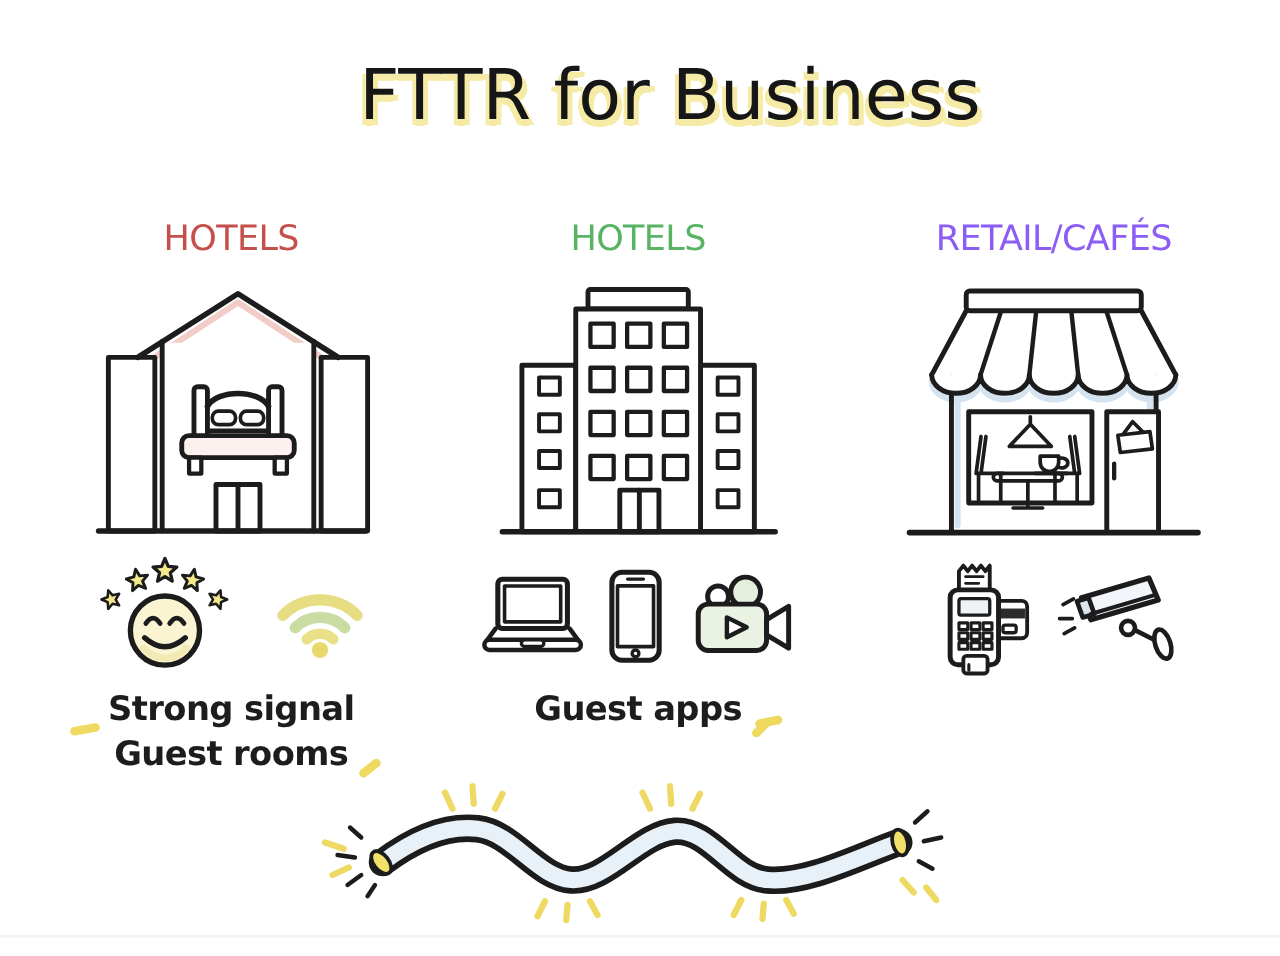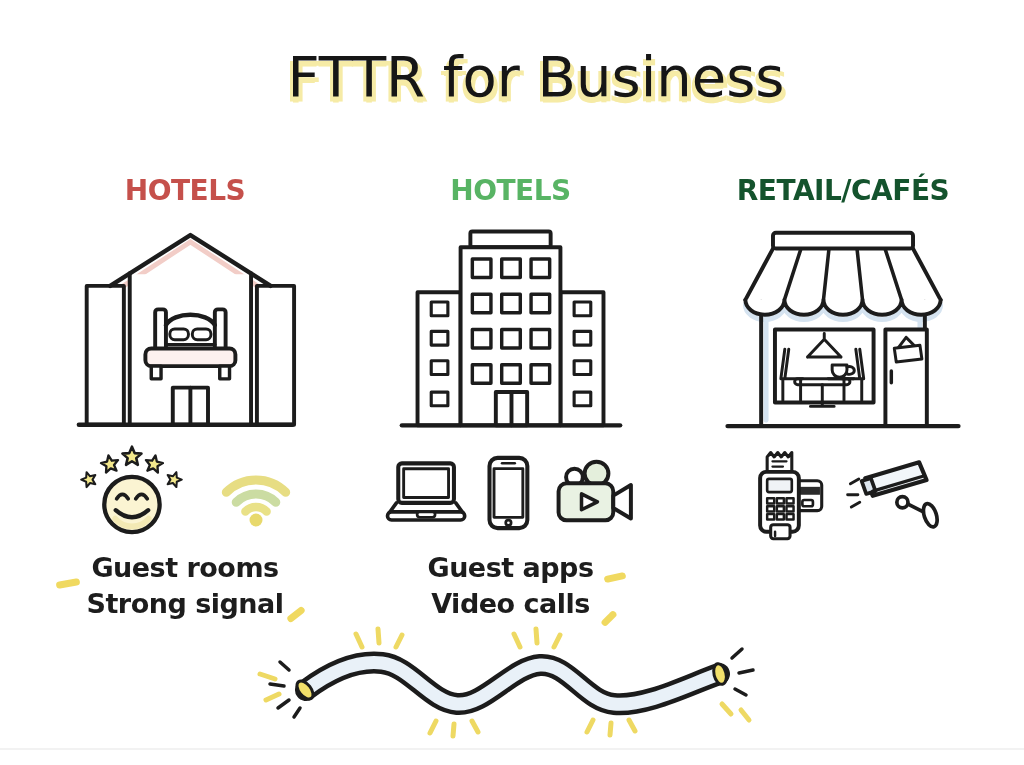--- a/index.html
+++ b/index.html
@@ -11,21 +11,21 @@
     position:absolute;top:44px;left:0;width:100%;text-align:center;
     font-size:56px;font-weight:normal;color:#161616;letter-spacing:0px;
     text-shadow:4px 5px 0 #f6eba6,-3px 5px 0 #f6eba6,0 6px 0 #f6eba6;
     margin-left:24px;
   }
 
   .col{position:absolute;top:176px;text-align:center}
   .col-hotels{left:55px;width:260px}
   .col-offices{left:383px;width:255px}
   .col-retail{left:693px;width:300px}
-  .col h2{font-size:28px;font-weight:bold;letter-spacing:-0.5px;line-height:1.1}
+  .col h2{font-size:28px;font-weight:normal;letter-spacing:-0.5px;line-height:1.1}
   .building{margin-top:12px}
   .icons{margin-top:8px;height:94px;display:flex;align-items:center;justify-content:center;gap:16px}
   .benefits{position:relative;width:fit-content;margin:10px auto 0;font-size:27px;font-weight:600;
             color:#1d1d1d;line-height:1.34;letter-spacing:-0.5px;white-space:nowrap}
   .mark{position:absolute;height:7px;background:#f0d960;border-radius:4px;display:block}
 
   .cable{position:absolute;left:252px;top:616px}
   .floor-line{position:absolute;left:0;top:748px;width:1024px;height:2px;background:#f2f2f2}
 
   svg .ink{stroke:#1c1c1c;stroke-linecap:round;stroke-linejoin:round;fill:none}
@@ -99,22 +99,22 @@
         <g fill="none" stroke-linecap="round">
           <path d="M16.3,40.3 A42,42 0 0 1 75.7,40.3" stroke="#e7dd83" stroke-width="9"></path>
           <path d="M26.2,50.2 A28,28 0 0 1 65.8,50.2" stroke="#cbdca2" stroke-width="9"></path>
           <path d="M35.4,59.4 A15,15 0 0 1 56.6,59.4" stroke="#e9e187" stroke-width="8.5"></path>
           <circle cx="46" cy="68" r="6.5" fill="#e8d96c"></circle>
         </g>
       </svg>
     </div>
 
     <div class="benefits">
+      <div>Strong signal</div>
       <div>Guest rooms</div>
-      <div>Strong signal</div>
       <i class="mark" style="left:-30px;top:30px;width:24px;transform:rotate(-10deg)"></i>
       <i class="mark" style="right:-22px;bottom:4px;width:20px;transform:rotate(-38deg)"></i>
     </div>
   </section>
 
   <section class="col col-offices">
     <h2 style="color: rgb(88, 180, 100);">HOTELS</h2>
 
     <svg class="building" width="230" height="215" viewBox="0 0 235 218">
       <g stroke="#d9e9d5" stroke-width="5" fill="none" stroke-linecap="round">
@@ -184,28 +184,27 @@
           <circle cx="55" cy="17" r="13.5" fill="#e4efdc"></circle>
           <rect x="12" y="28" width="62" height="42" rx="9" fill="#e9f2e3"></rect>
           <path d="M38,40 L56,49 L38,58 Z" stroke-width="4" fill="#fff"></path>
           <path d="M74,42 L94,30 V68 L74,56 Z" fill="#fff"></path>
         </g>
       </svg>
     </div>
 
     <div class="benefits">
       <div>Guest apps</div>
-      <div>Video calls</div>
       <i class="mark" style="right:-32px;top:24px;width:22px;transform:rotate(-12deg)"></i>
       <i class="mark" style="right:-24px;bottom:0;width:18px;transform:rotate(-45deg)"></i>
     </div>
   </section>
 
   <section class="col col-retail">
-    <h2 style="color: #14532d;">RETAIL/CAFÉS</h2>
+    <h2 style="color: #8b5cf6;">RETAIL/CAFÉS</h2>
 
     <svg class="building" width="252" height="215" viewBox="0 0 250 218">
       <g stroke="#d5e3f0" stroke-width="5" fill="none" stroke-linecap="round">
         <path d="M26,87 a19.8,15 0 0 0 39.6,0 a19.8,15 0 0 0 39.6,0 a19.8,15 0 0 0 39.6,0 a19.8,15 0 0 0 39.6,0 a19.8,15 0 0 0 39.6,0"></path>
         <line x1="47" y1="96" x2="47" y2="204"></line>
         <line x1="203" y1="96" x2="203" y2="204"></line>
       </g>
       <g class="ink" stroke-width="4">
         <path d="M42,84 V210 M208,84 V210"></path>
         <g>

